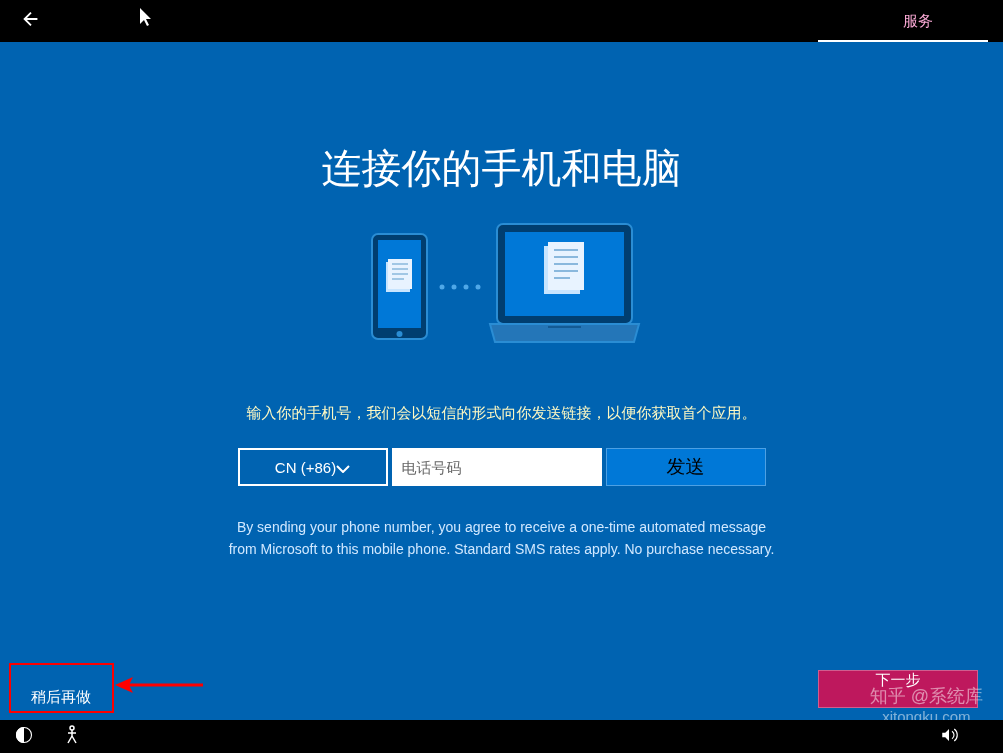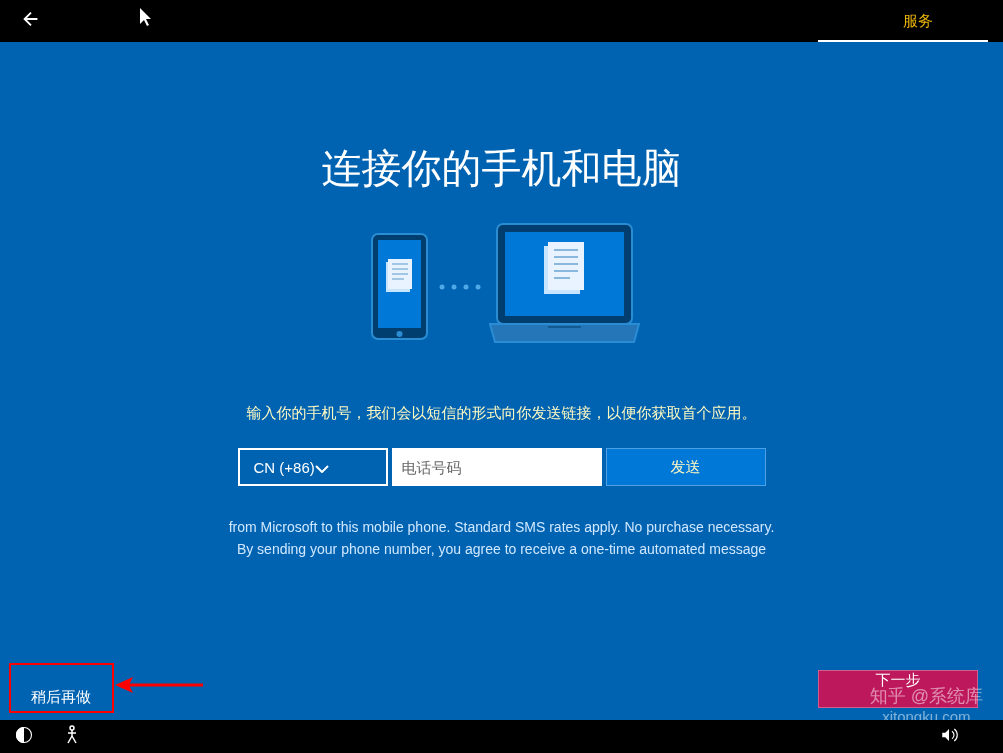--- a/index.html
+++ b/index.html
@@ -34,21 +34,21 @@
     
     .cursor {
       position: absolute;
       left: 140px;
       top: 8px;
     }
     
     .services-label {
       position: absolute;
       right: 70px;
-      color: #eab308;
+      color: #f9a8d4;
       font-size: 15px;
     }
     
     .title-underline {
       position: absolute;
       bottom: 0;
       right: 15px;
       width: 170px;
       height: 2px;
       background: #fff;
@@ -94,21 +94,21 @@
     }
     
     .country-select {
       width: 150px;
       height: 38px;
       background: transparent;
       border: 2px solid #fff;
       color: #fff;
       display: flex;
       align-items: center;
-      justify-content: flex-start;
+      justify-content: center;
       padding: 0 14px;
       font-size: 15px;
       cursor: pointer;
     }
     
     .phone-input {
       width: 210px;
       height: 38px;
       background: #fff;
       border: none;
@@ -119,22 +119,22 @@
     
     .phone-input::placeholder {
       color: #666;
     }
     
     .send-button {
       width: 160px;
       height: 38px;
       background: #0078d7;
       border: 1px solid rgba(255,255,255,0.3);
-      color: #fef9c3;
-      font-size: 15px;
+      color: #000000;
+      font-size: 19px;
       cursor: pointer;
     }
     
     .disclaimer {
       font-size: 14px;
       color: #d0e8ff;
       line-height: 1.6;
     }
     
     .bottom-left-button {
@@ -285,22 +285,22 @@
       <span>
         <svg width="14" height="8" viewBox="0 0 14 8" fill="none" stroke="white" stroke-width="2">
           <path d="M1 1 L7 7 L13 1"></path>
         </svg>
       </span>
     </div>
     <input type="text" class="phone-input" placeholder="电话号码" style="">
     <button class="send-button">发送</button>
   </div>
 
+  <p class="disclaimer">By sending your phone number, you agree to receive a one-time automated message</p>
   <p class="disclaimer">from Microsoft to this mobile phone. Standard SMS rates apply. No purchase necessary.</p>
-  <p class="disclaimer">By sending your phone number, you agree to receive a one-time automated message</p>
 </div>
 
 <div class="bottom-left-button">
   <span>稍后再做</span>
 </div>
 
 <div class="highlight-box"></div>
 
 <svg class="red-arrow" width="90" height="20" viewBox="0 0 90 20">
   <path d="M 88 10 L 12 10" stroke="#ff0000" stroke-width="3" fill="none"></path>

